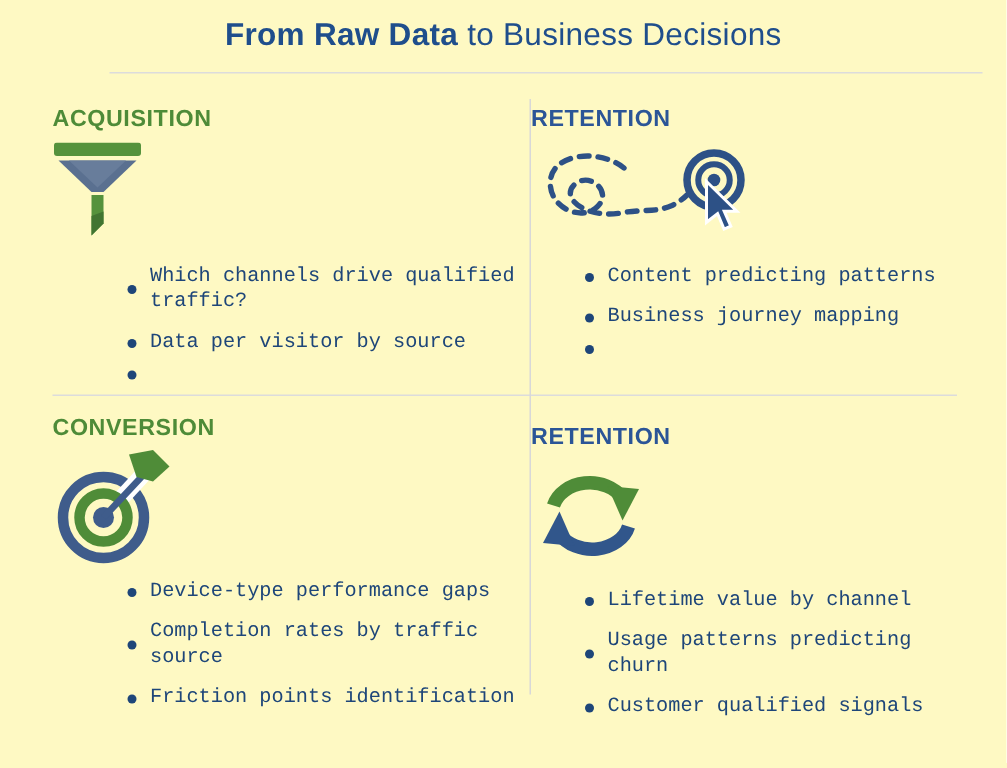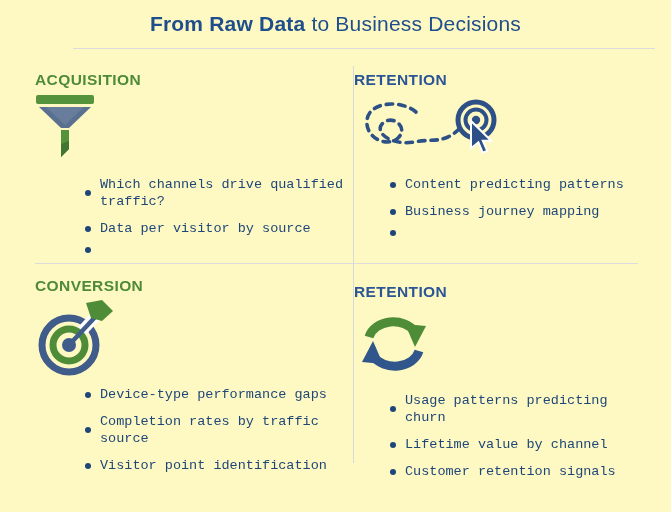--- a/index.html
+++ b/index.html
@@ -126,44 +126,44 @@
       <li>
           <span class="dot"></span>
           <span>Device-type performance gaps</span>
         </li>
       <li>
           <span class="dot"></span>
           <span>Completion rates by traffic source</span>
         </li>
       <li>
           <span class="dot"></span>
-          <span>Visitor point identification</span>
+          <span>Friction points identification</span>
         </li>
     </ul>
   </div>
 
   <div class="quad quad-br">
     <div class="q-head blue">RETENTION</div>
     <div class="q-icon q-icon-bot">
       <svg width="80" height="66" viewBox="0 0 80 66" aria-hidden="true">
         <path d="M 15 26 A 25 20 0 0 1 61 21" fill="none" stroke="#4f8c38" stroke-width="9"></path>
         <polygon points="51,13 72,15 61,36" fill="#4f8c38"></polygon>
         <path d="M 65 40 A 25 20 0 0 1 19 45" fill="none" stroke="#31568b" stroke-width="9"></path>
         <polygon points="29,53 8,51 19,30" fill="#31568b"></polygon>
       </svg>
     </div>
     <ul class="bullets">
       <li>
           <span class="dot"></span>
+          <span>Lifetime value by channel</span>
+        </li>
+      <li>
+          <span class="dot"></span>
           <span>Usage patterns predicting churn</span>
         </li>
       <li>
           <span class="dot"></span>
-          <span>Lifetime value by channel</span>
-        </li>
-      <li>
-          <span class="dot"></span>
-          <span>Customer retention signals</span>
+          <span>Customer qualified signals</span>
         </li>
     </ul>
   </div>
 
 </div>
 
 </body></html>

